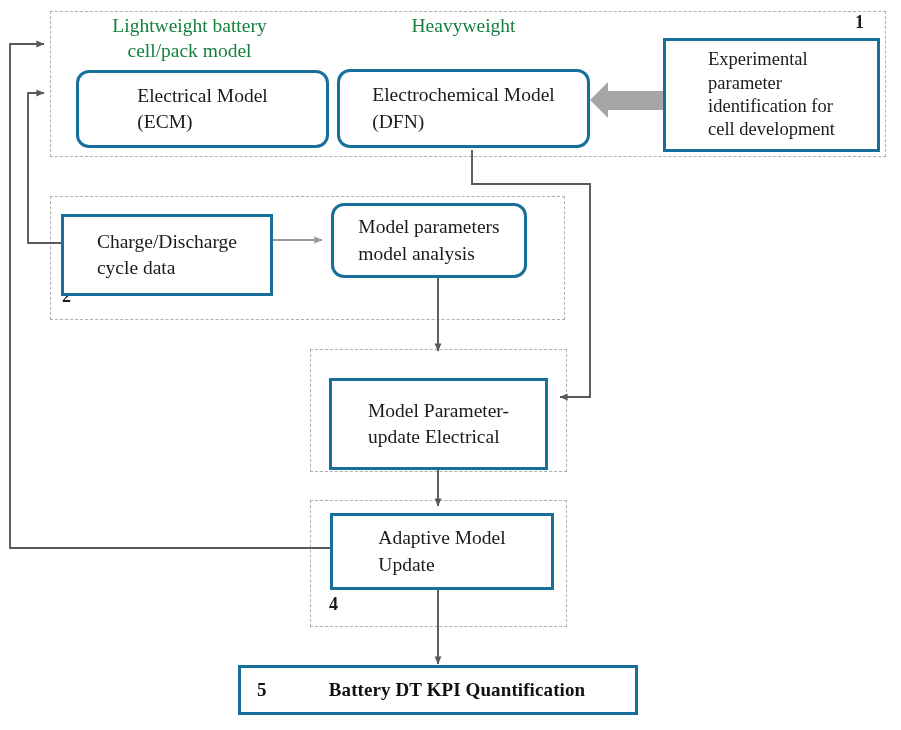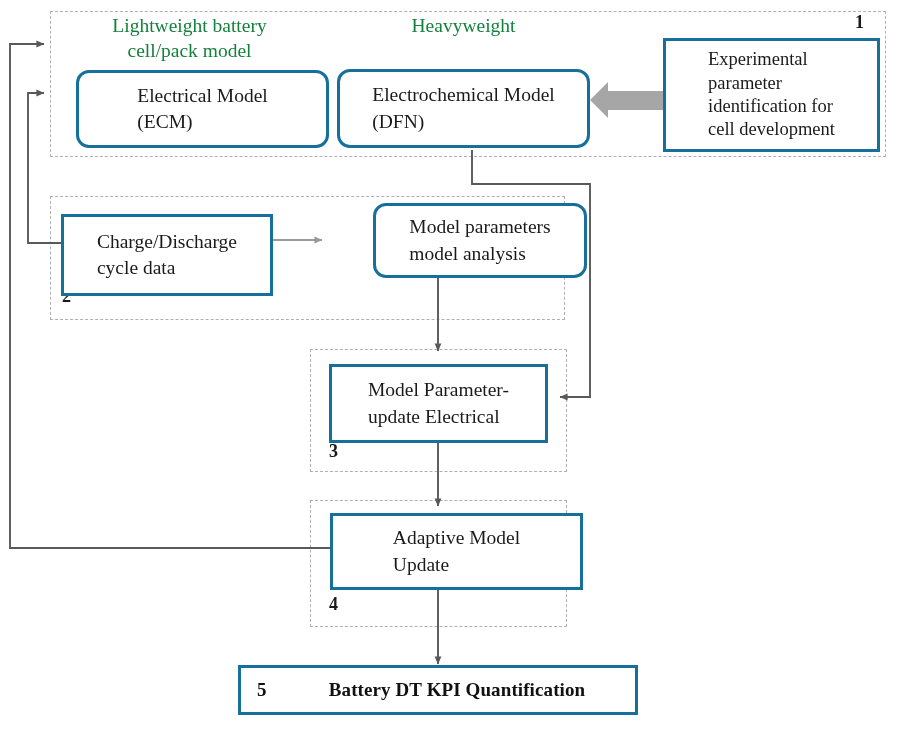--- a/index.html
+++ b/index.html
@@ -112,35 +112,35 @@
     </span>
   </div>
 
   <div class="node" style="left:61px;top:214px;width:212px;height:82px;">
     <span class="txt">
       <span>Charge/Discharge</span><br>
       <span>cycle data</span>
     </span>
   </div>
 
-  <div class="node round" style="left:331px;top:203px;width:214px;height:75px;margin-left:42px;">
+  <div class="node round" style="left:331px;top:203px;width:196px;height:75px;">
     <span class="txt">
       <span>Model parameters</span><br>
       <span>model analysis</span>
     </span>
   </div>
 
-  <div class="node" style="left:329px;top:364px;width:219px;height:79px;">
+  <div class="node" style="left:329px;top:378px;width:219px;height:92px;">
     <span class="txt">
       <span>Model Parameter-</span><br>
       <span>update Electrical</span>
     </span>
   </div>
 
-  <div class="node" style="left:330px;top:513px;width:253px;height:77px;">
+  <div class="node" style="left:330px;top:513px;width:224px;height:77px;">
     <span class="txt">
       <span>Adaptive Model</span><br>
       <span>Update</span>
     </span>
   </div>
 
   <div class="kpi" style="left:238px;top:665px;width:400px;height:50px;">
     <span class="num">5</span>
     <span class="ttl">Battery DT KPI Quantification</span>
   </div>

